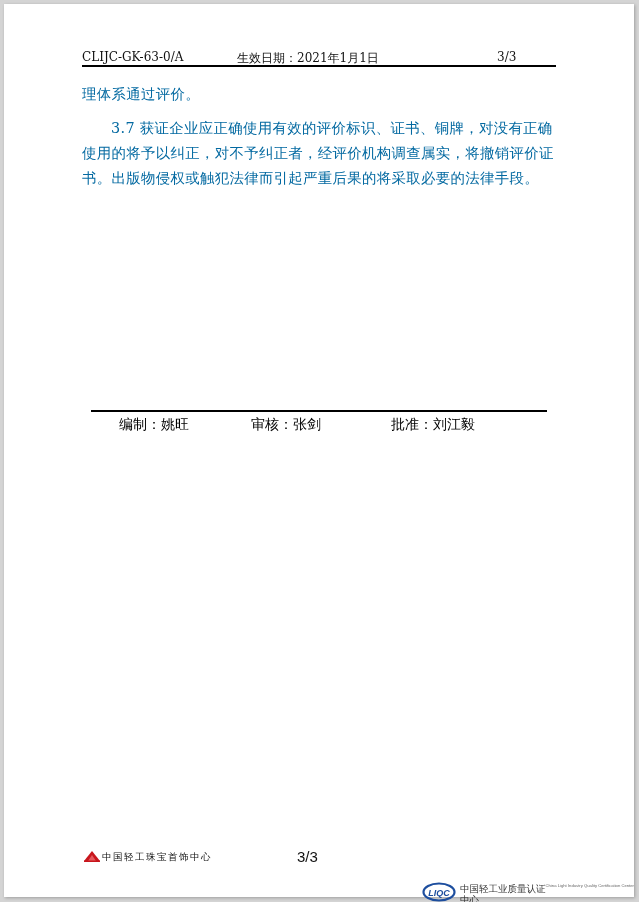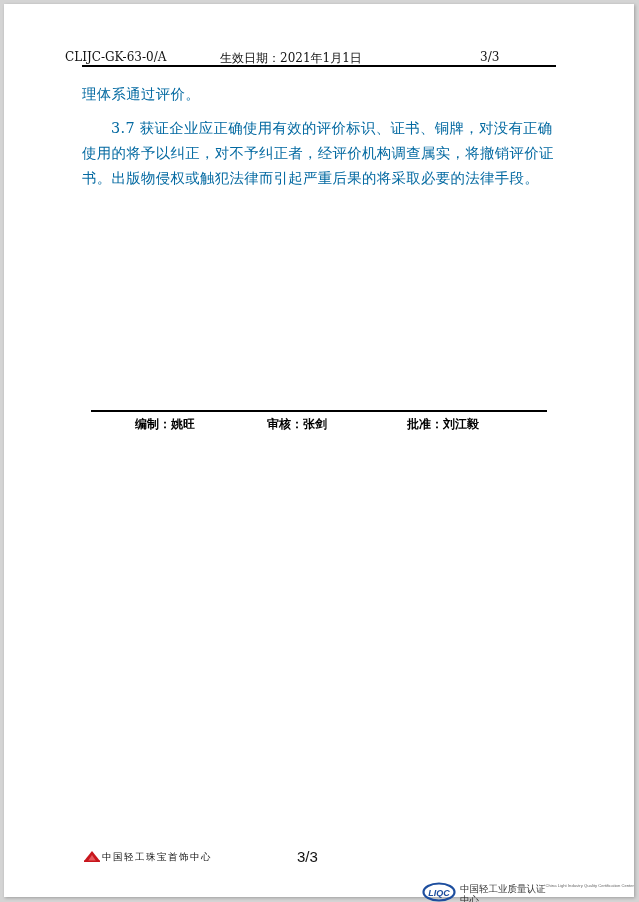--- a/index.html
+++ b/index.html
@@ -17,21 +17,21 @@
     width: 630px;
     height: 893px;
     background: #ffffff;
     box-shadow: 1px 1px 3px rgba(0,0,0,0.25);
   }
   .serif { font-family: "DejaVu Serif", "Liberation Serif", serif; }
   .sans { font-family: "Liberation Sans", "DejaVu Sans", sans-serif; }
 
   .header {
     position: absolute;
-    left: 61px;
+    left: 78px;
     top: 44px;
     width: 474px;
     height: 20px;
     font-size: 12px;
     color: #111;
   }
   .header .code { position: absolute; left: 0; top: 2px; }
   .header .date { position: absolute; left: 155px; top: 2px; }
   .header .pg { position: absolute; left: 415px; top: 2px; }
   .header-rule {
@@ -63,25 +63,24 @@
     position: absolute;
     left: 87px;
     top: 406px;
     width: 456px;
     height: 2px;
     background: #000;
   }
   .sig-row {
     position: absolute;
     top: 412px;
-    font-size: 12px;
-    font-weight: bold;
+    font-size: 14px;
+    font-weight: normal;
     color: #000;
     font-family: "DejaVu Sans", "Liberation Sans", sans-serif;
-    margin-left: 16px;
   }
   .sig1 { left: 115px; }
   .sig2 { left: 247px; }
   .sig3 { left: 387px; }
 
   .footer-left {
     position: absolute;
     left: 80px;
     top: 845px;
     height: 16px;

